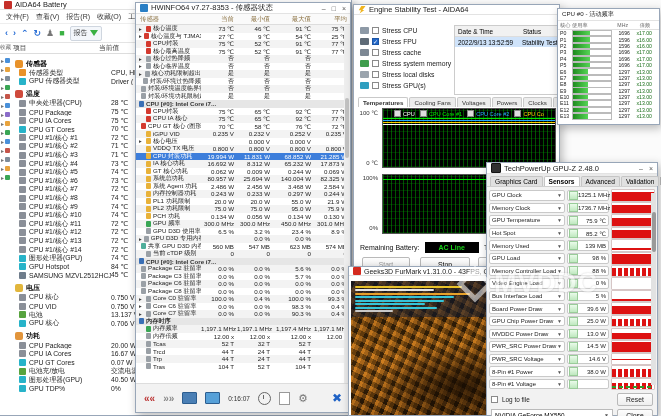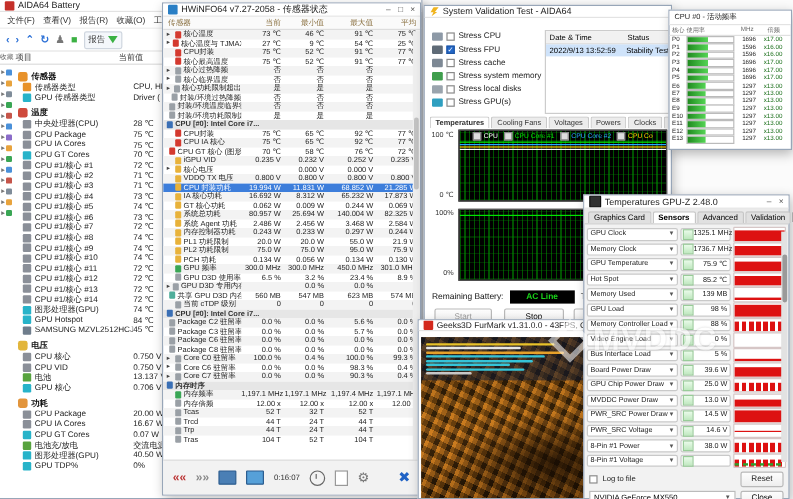--- a/index.html
+++ b/index.html
@@ -416,21 +416,21 @@
           <span class="lb">GPU TDP%</span>
           <span class="vl">0%</span>
         </div>
       </div>
   </div>
 </div>
 
 <div class="win z2" id="hwinfo">
   <div class="tbar">
     <span class="tico" style="background:#2a7fc5"></span>
-    <span>HWiNFO64 v7.27-2058 - 传感器状态</span>
+    <span>HWiNFO64 v7.27-8353 - 传感器状态</span>
     <span class="wbtns">
       <span>–</span>
       <span>□</span>
       <span>×</span>
     </span>
   </div>
   <div id="hw-h">
       <div style="flex: 1 1 0%; padding-left: 4px; text-align: left;">传感器</div>
       <div class="hcell" style="width: 33px;">当前</div>
       <div class="hcell" style="width: 33px;">最小值</div>
@@ -942,21 +942,21 @@
     <span class="clock"></span>
     <span class="page"></span>
     <span class="gear">⚙</span>
     <span class="xx">✖</span>
   </div>
 </div>
 
 <div class="win z3" id="sst">
   <div class="tbar">
     <span class="tico" style="background:#f0b41e;clip-path:polygon(45% 0,100% 0,55% 55%,80% 55%,20% 100%,40% 60%,10% 60%)"></span>
-    <span>System Validation Test - AIDA64</span>
+    <span>Engine Stability Test - AIDA64</span>
   </div>
   <div class="stress" id="sst-stress">
       <div class="srow">
         <span class="sic" style="background: rgb(141, 153, 166);"></span>
         <span class="cb"></span>
         <span>Stress CPU</span>
       </div>
       <div class="srow">
         <span class="sic" style="background: rgb(95, 107, 119);"></span>
         <span class="cb on">✓</span>
@@ -1061,21 +1061,21 @@
       <i style="background:#35c4d8;width:55%"></i>
       <i style="background:#35c4d8;width:64%"></i>
       <i style="background:#c8c8c8;width:30%"></i>
     </div>
   </div>
 </div>
 
 <div class="win z5" id="gpuz">
   <div class="tbar">
     <span class="tico" style="background:#303030;border:1px solid #111"></span>
-    <span>Temperatures GPU-Z 2.48.0</span>
+    <span>TechPowerUp GPU-Z 2.48.0</span>
     <span class="wbtns">
       <span>–</span>
       <span>×</span>
     </span>
   </div>
   <div id="gpuz-tabs">
       <span class="tab">Graphics Card</span>
       <span class="tab act">Sensors</span>
       <span class="tab">Advanced</span>
       <span class="tab">Validation</span>

